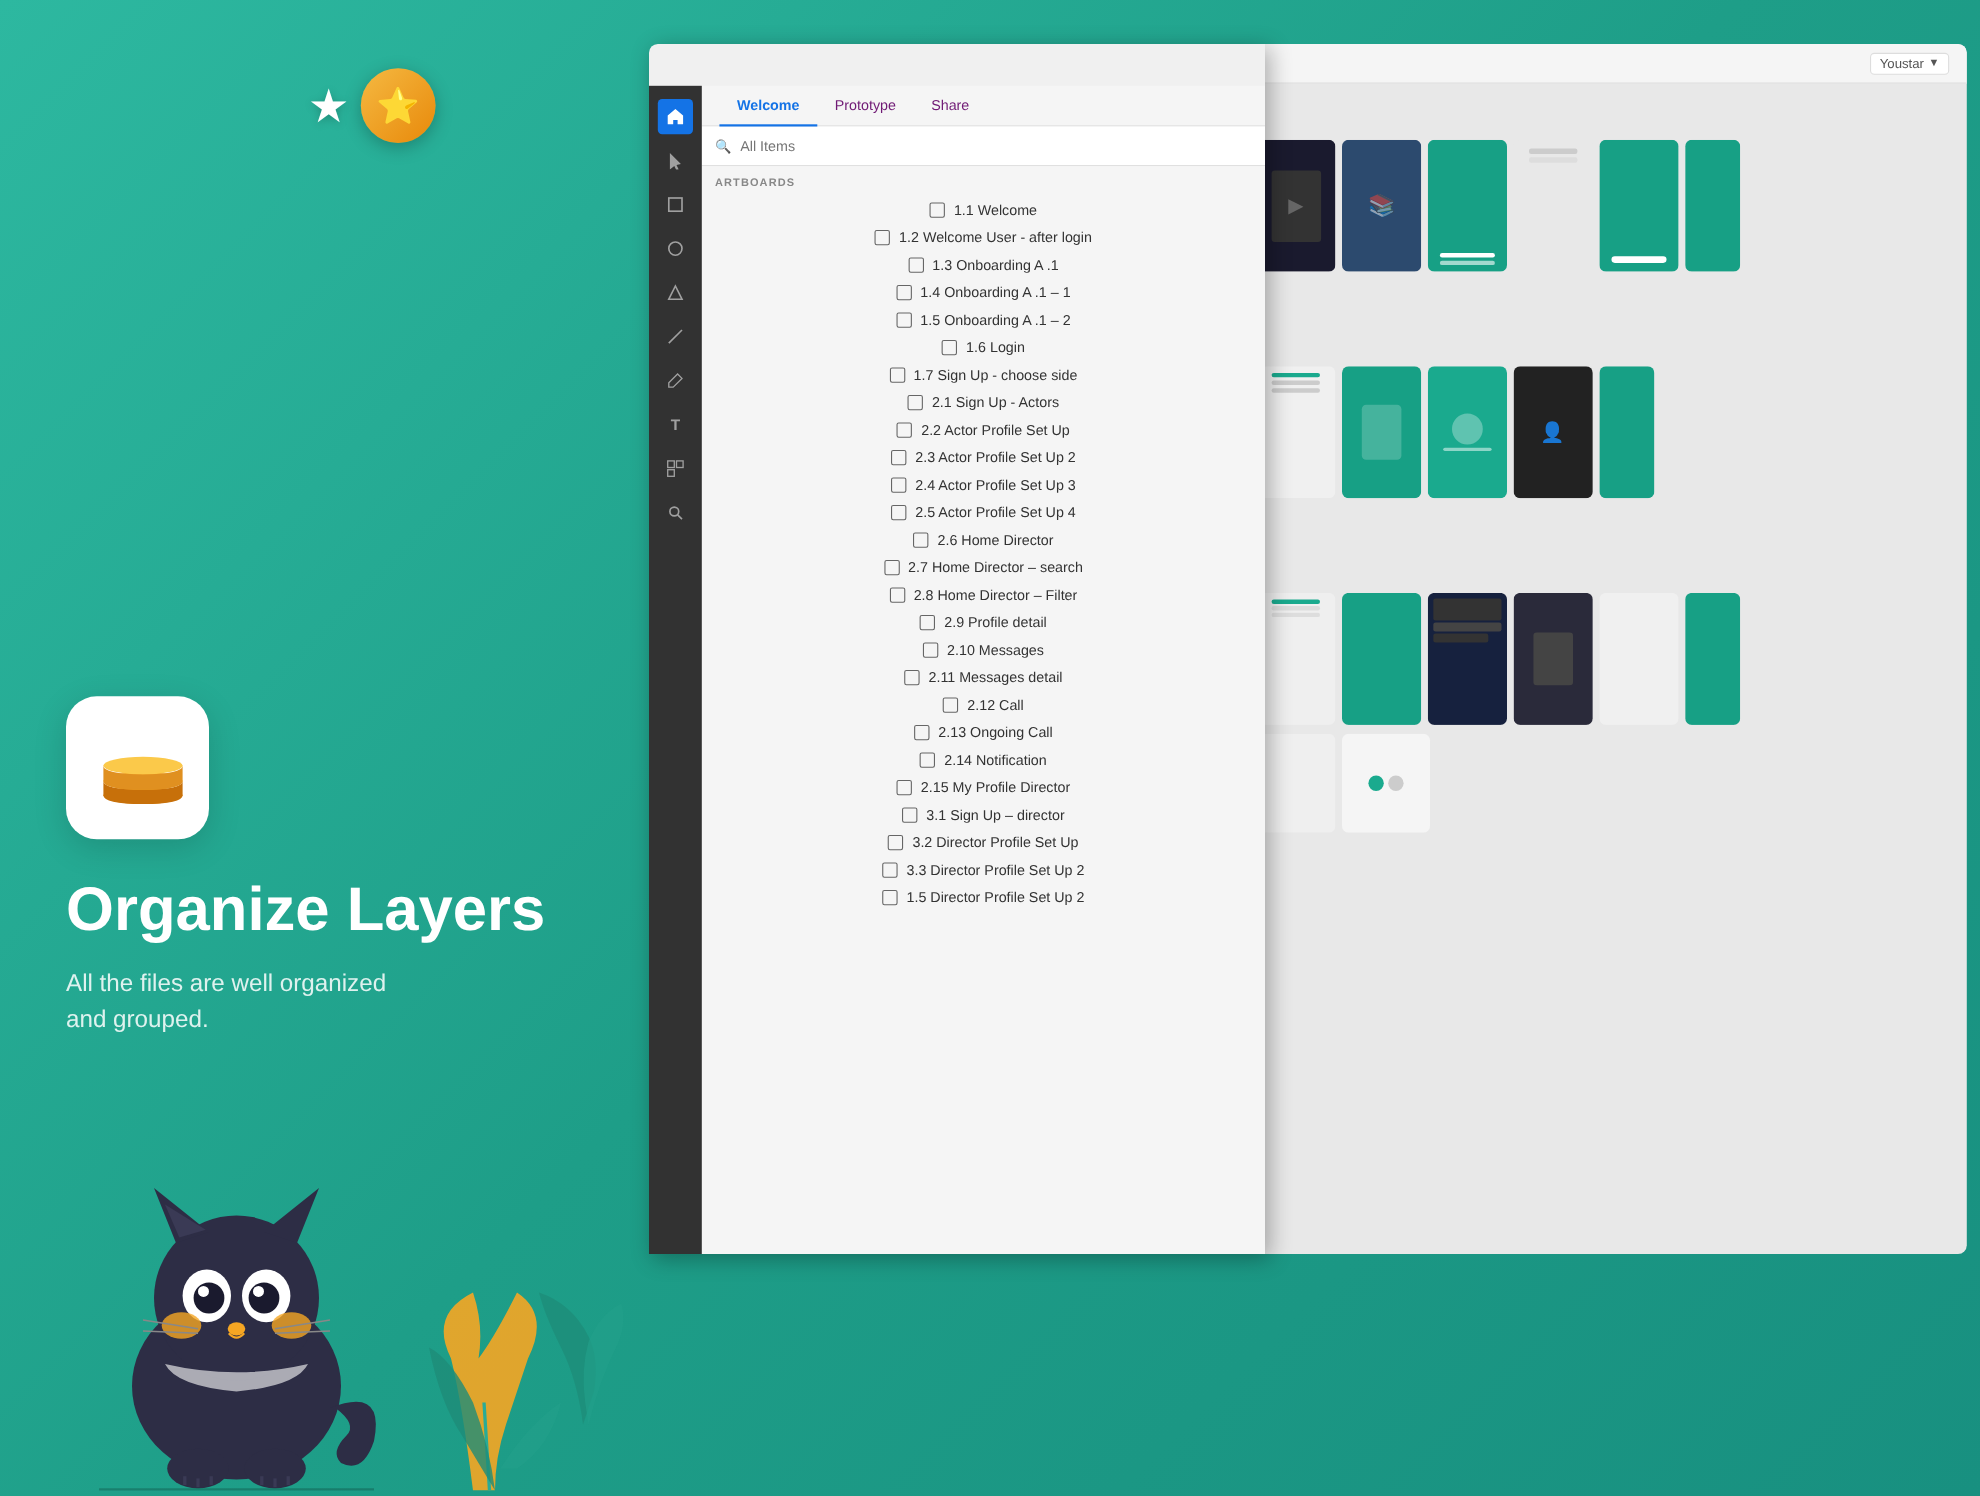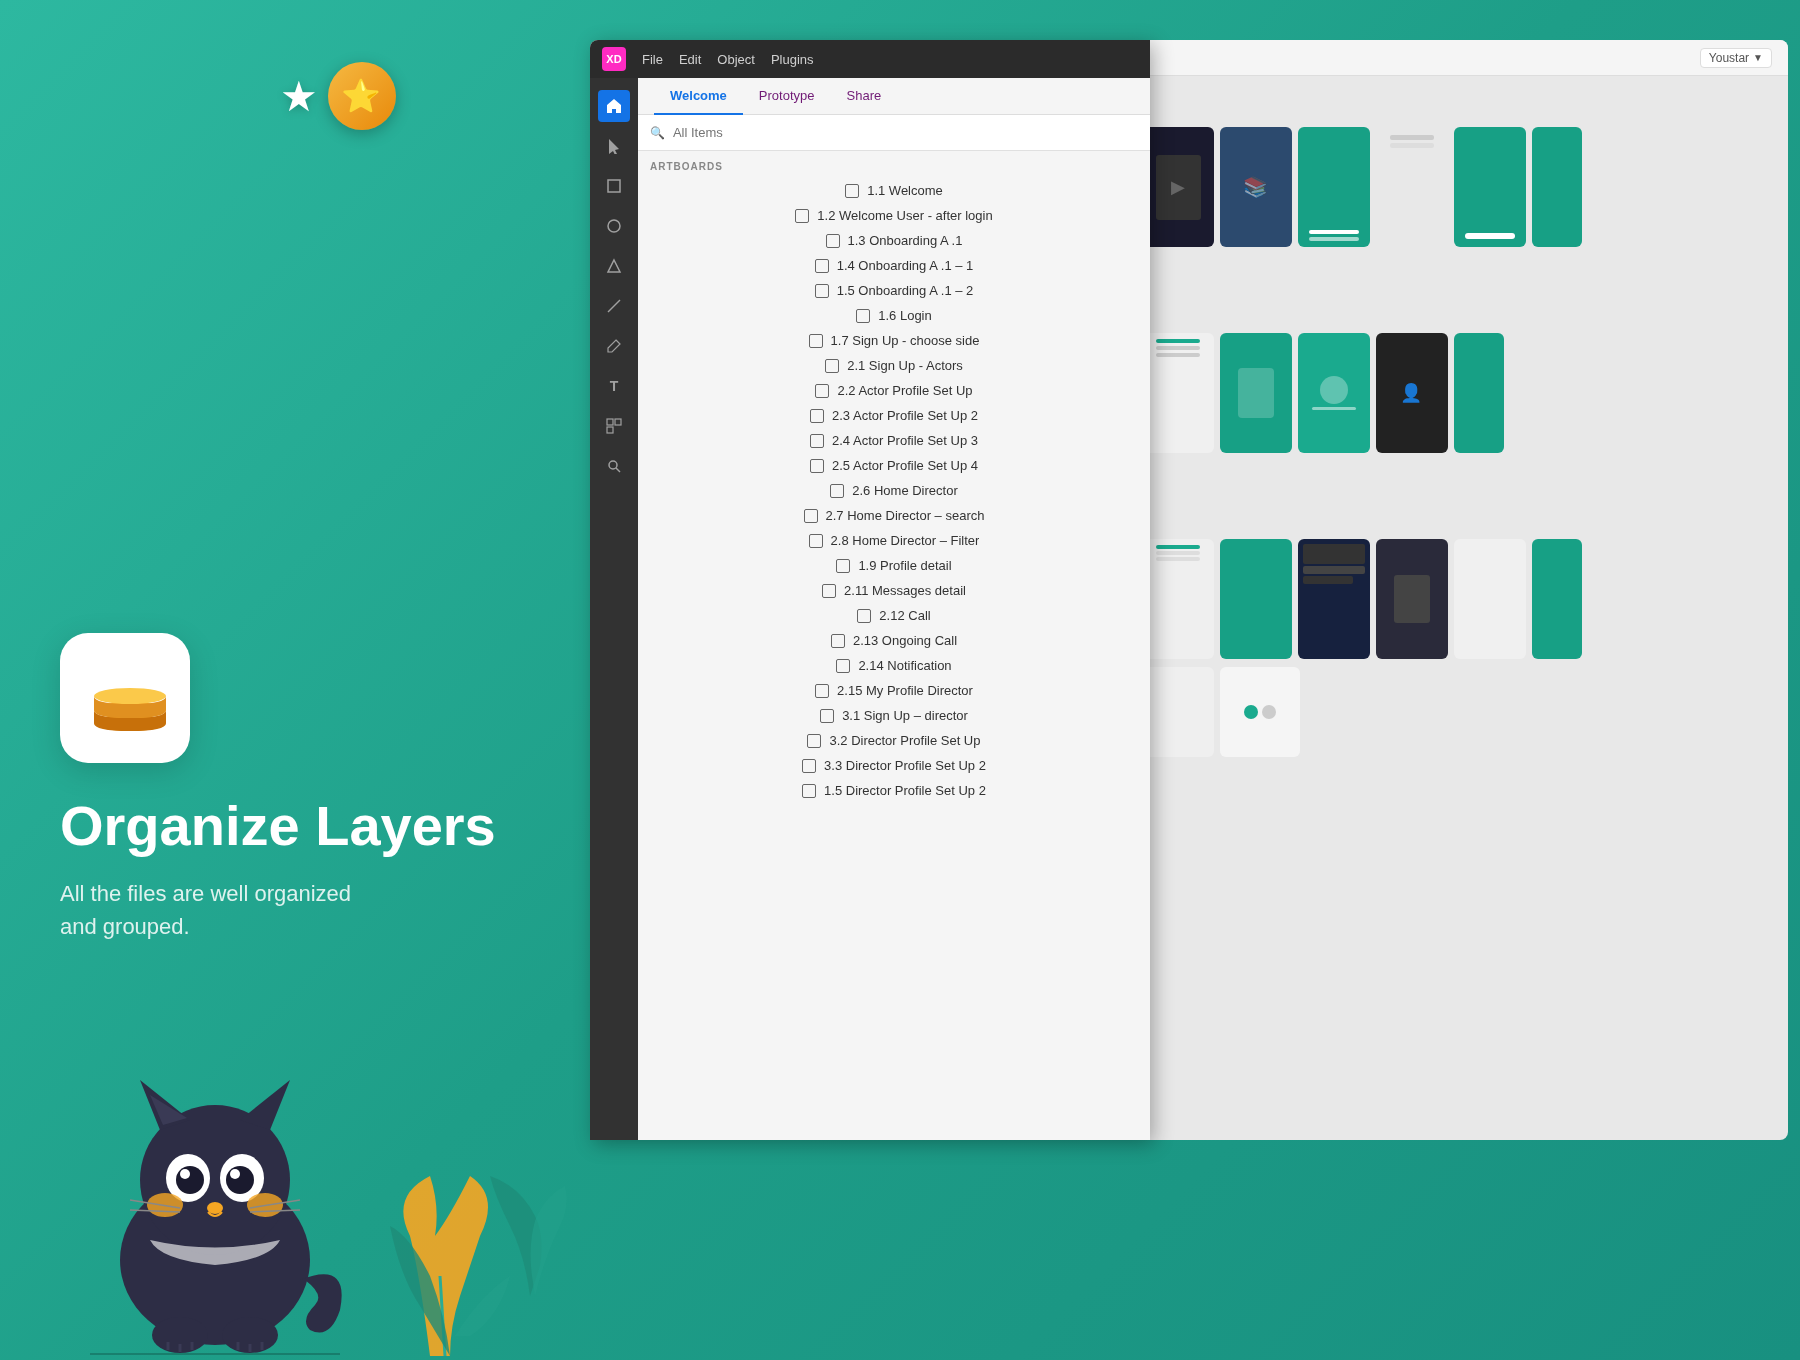--- a/index.html
+++ b/index.html
@@ -415,27 +415,20 @@
 
 <div style="position:absolute; bottom:60px; left:480px; z-index:1;">
   <svg width="100" height="160" viewBox="0 0 100 160">
     <path d="M50 160 Q45 120 30 90 Q15 60 10 40 Q40 50 55 80 Q65 100 60 130 Z" fill="#1e8c78" opacity="0.75"></path>
     <path d="M55 160 Q65 120 80 90 Q90 70 85 50 Q65 60 55 85 Q48 110 52 140 Z" fill="#22a08a" opacity="0.65"></path>
   </svg>
 </div>
 
 <div class="xd-window" style="position:absolute; left:590px; top:40px; width:560px; height:1100px;">
 
-  <div class="xd-menubar">
-    <div class="xd-logo">XD</div>
-    <span class="xd-menu-item">File</span>
-    <span class="xd-menu-item">Edit</span>
-    <span class="xd-menu-item">Object</span>
-    <span class="xd-menu-item">Plugins</span>
-  </div>
 
   <div class="xd-toolbar">
 
     <div class="tool-icon active">
       <svg viewBox="0 0 16 16">
           <path d="M8 1L1 7v8h5v-4h4v4h5V7L8 1z"></path>
         </svg>
     </div>
     <div class="tool-icon">
       <svg viewBox="0 0 16 16">
@@ -554,21 +547,25 @@
         <div class="artboard-item">
       <div class="artboard-icon"></div>
       <span class="artboard-name">2.7 Home Director – search</span>
     </div>
         <div class="artboard-item">
       <div class="artboard-icon"></div>
       <span class="artboard-name">2.8 Home Director – Filter</span>
     </div>
         <div class="artboard-item">
       <div class="artboard-icon"></div>
-      <span class="artboard-name">1.9 Profile detail</span>
+      <span class="artboard-name">2.9 Profile detail</span>
+    </div>
+        <div class="artboard-item">
+      <div class="artboard-icon"></div>
+      <span class="artboard-name">2.10 Messages</span>
     </div>
         <div class="artboard-item">
       <div class="artboard-icon"></div>
       <span class="artboard-name">2.11 Messages detail</span>
     </div>
         <div class="artboard-item">
       <div class="artboard-icon"></div>
       <span class="artboard-name">2.12 Call</span>
     </div>
         <div class="artboard-item">

